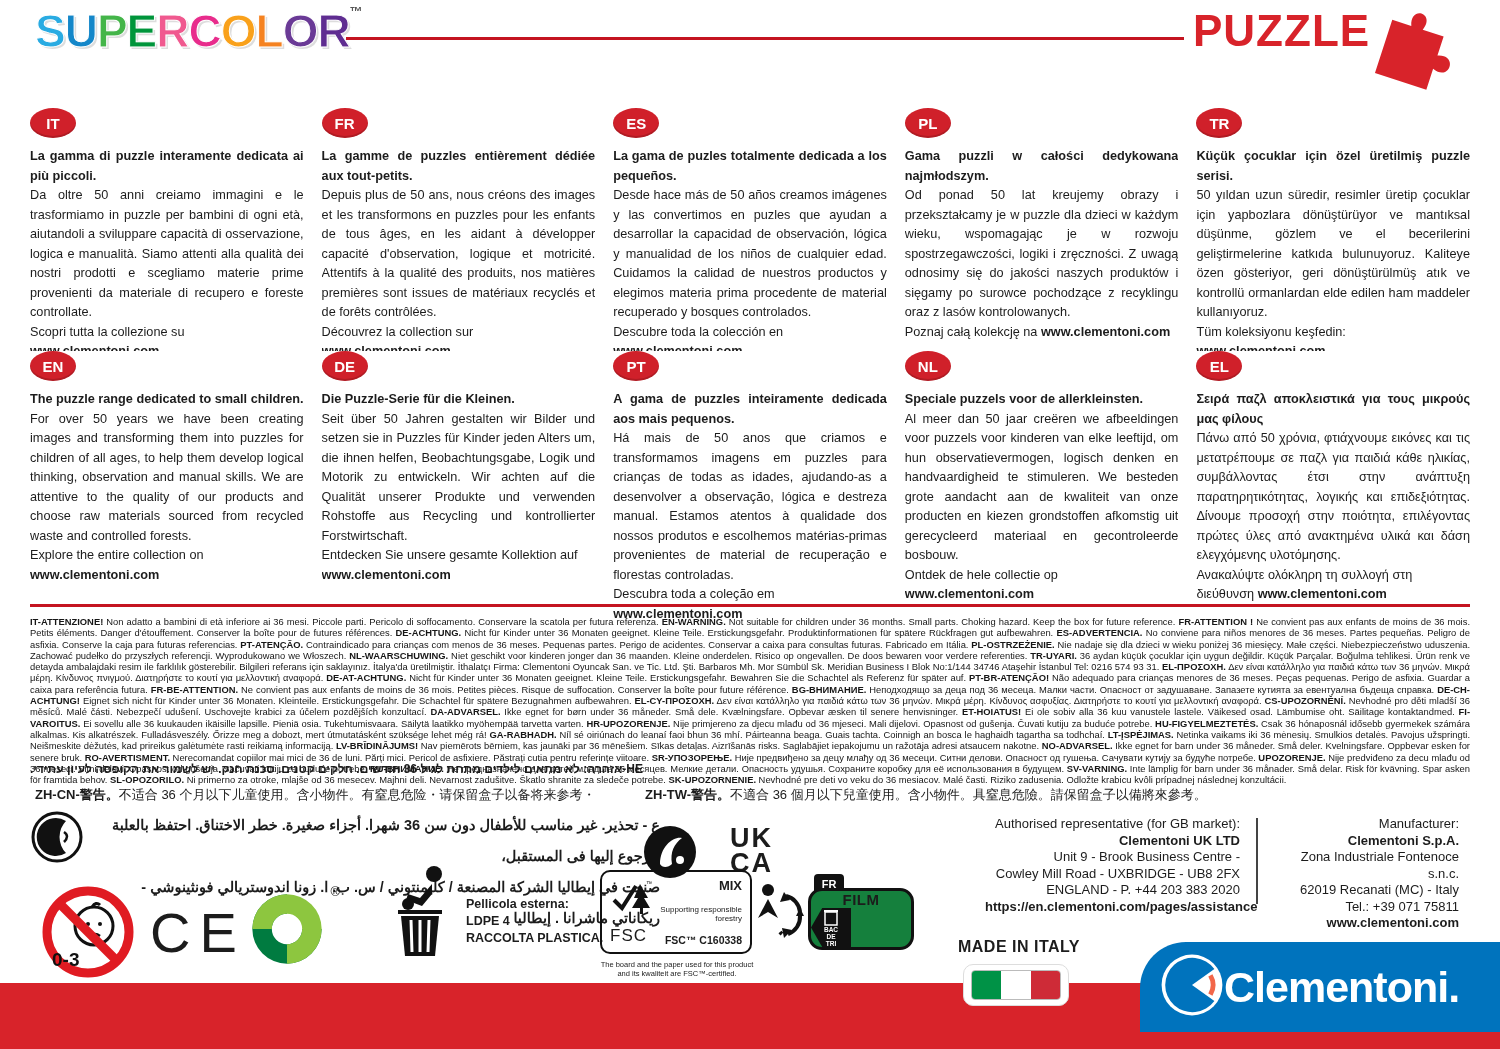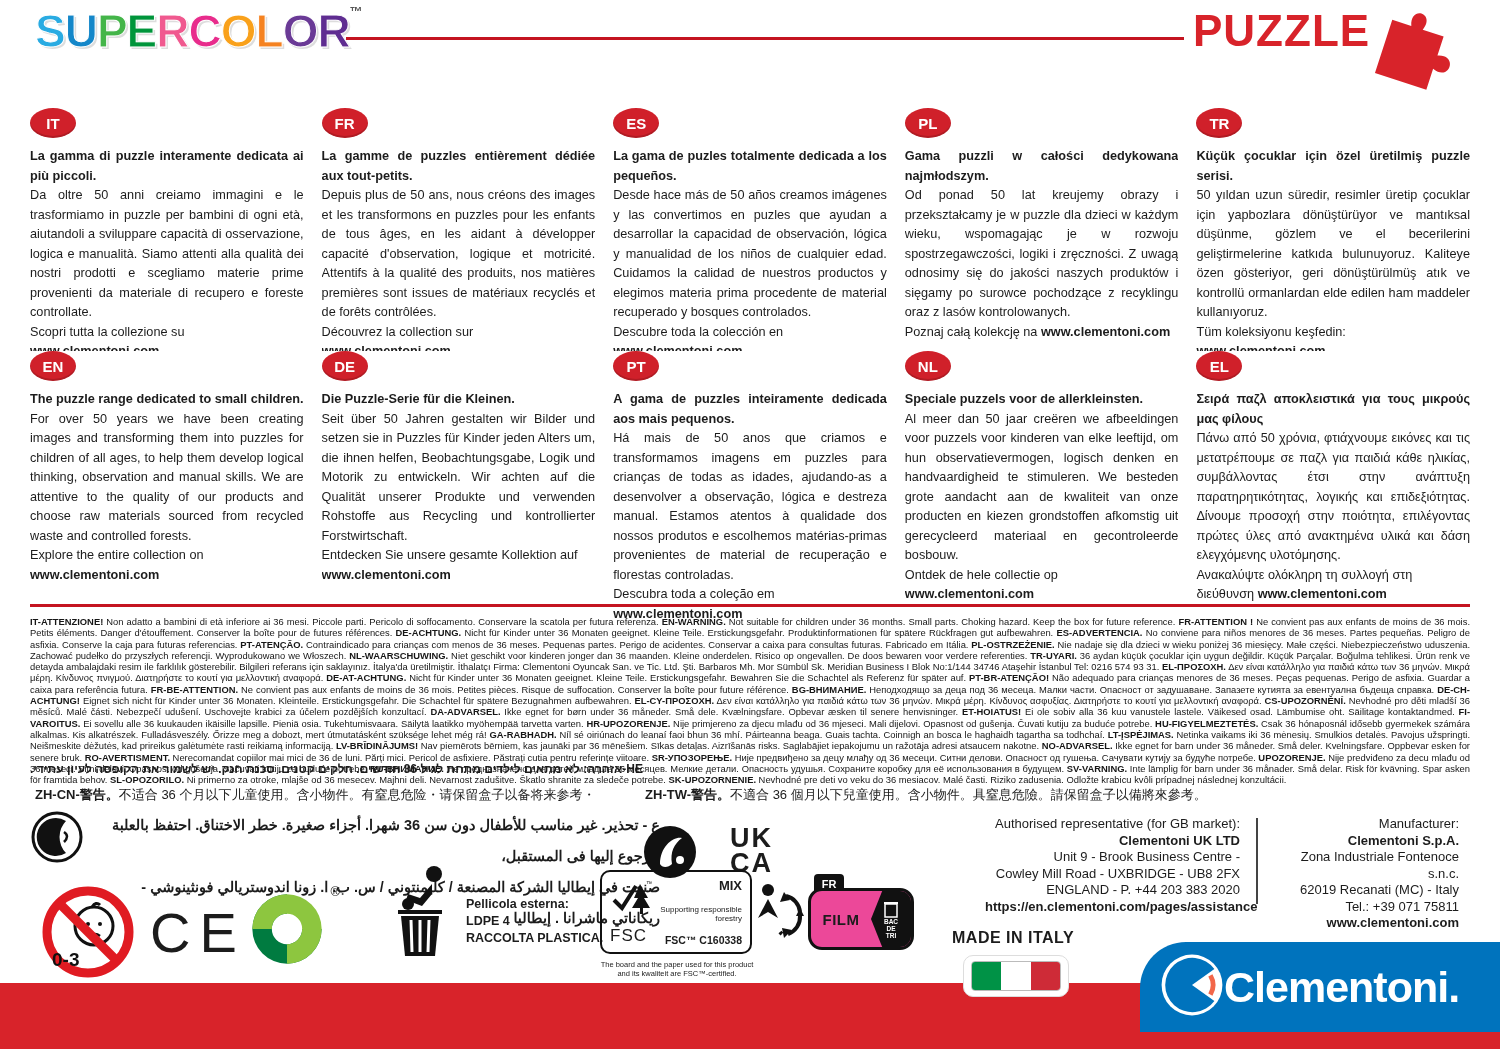--- a/index.html
+++ b/index.html
@@ -55,34 +55,34 @@
   .fsc-word{font-size:17px;font-weight:normal;letter-spacing:1px;}
   .fsc-right{flex:1;text-align:right;display:flex;flex-direction:column;justify-content:space-between;}
   .fsc-mix{font-size:13px;font-weight:bold;}
   .fsc-support{font-size:8px;line-height:9px;}
   .fsc-code{font-size:10.5px;font-weight:bold;}
   .fsc-note{position:absolute;left:592px;top:160px;width:170px;font-size:7.5px;line-height:9px;text-align:center;}
   .triman{position:absolute;left:756px;top:82px;}
   .film{position:absolute;left:808px;top:68px;width:104px;}
   .fr-tab{position:relative;left:6px;top:6px;width:30px;height:20px;background:#111;color:#fff;font-weight:bold;font-size:11px;
           display:flex;align-items:center;justify-content:center;border-radius:4px 4px 0 0;}
-  .film-pill{position:relative;width:100px;height:56px;background:#ec4899;border:3px solid #111;border-radius:14px;display:flex;overflow:hidden;}
+  .film-pill{position:relative;width:100px;height:56px;background:#15803d;border:3px solid #111;border-radius:14px;display:flex;overflow:hidden;flex-direction:column;}
   .film-word{flex:1;display:flex;align-items:center;justify-content:center;font-weight:bold;font-size:15px;letter-spacing:.5px;}
   .bac{width:40px;background:#111;color:#fff;display:flex;flex-direction:column;align-items:center;justify-content:center;
        clip-path:polygon(28% 0,100% 0,100% 100%,28% 100%,0 50%);}
   .bac span{font-size:6.5px;font-weight:bold;line-height:7px;text-align:center;}
   .addresses{position:absolute;left:985px;top:16px;display:flex;gap:16px;}
   .addr{text-align:right;font-size:13px;line-height:16.5px;}
   .addr .t{font-weight:normal;}
   .addr .n{font-weight:bold;}
   .addr .l{font-weight:bold;}
   .addr-gb{width:255px;}
   .addr-it{width:185px;}
   .addr-div{width:2px;height:86px;background:#444;margin-top:2px;}
-  .mii{position:absolute;left:952px;top:129px;width:128px;text-align:left;}
+  .mii{position:absolute;left:952px;top:138px;width:128px;text-align:right;}
   .mii-text{font-size:16px;font-weight:bold;letter-spacing:.5px;}
   .flag-box{margin:8px auto 0;width:104px;height:40px;background:#fff;border-radius:10px;border:1px solid #ddd;
             display:flex;align-items:center;justify-content:center;}
   .flag{width:88px;height:28px;border-radius:4px;overflow:hidden;display:flex;border:1px solid #bbb;}
   .flag i{flex:1;}
   .clem-logo{position:absolute;right:0;top:142px;width:360px;height:90px;background:#0073bd;border-radius:46px 0 0 0;
              display:flex;align-items:center;padding-left:20px;box-sizing:border-box;}
   .clem-text{color:#fff;font-weight:bold;font-size:43px;letter-spacing:-1px;}
 </style>
 </head>

